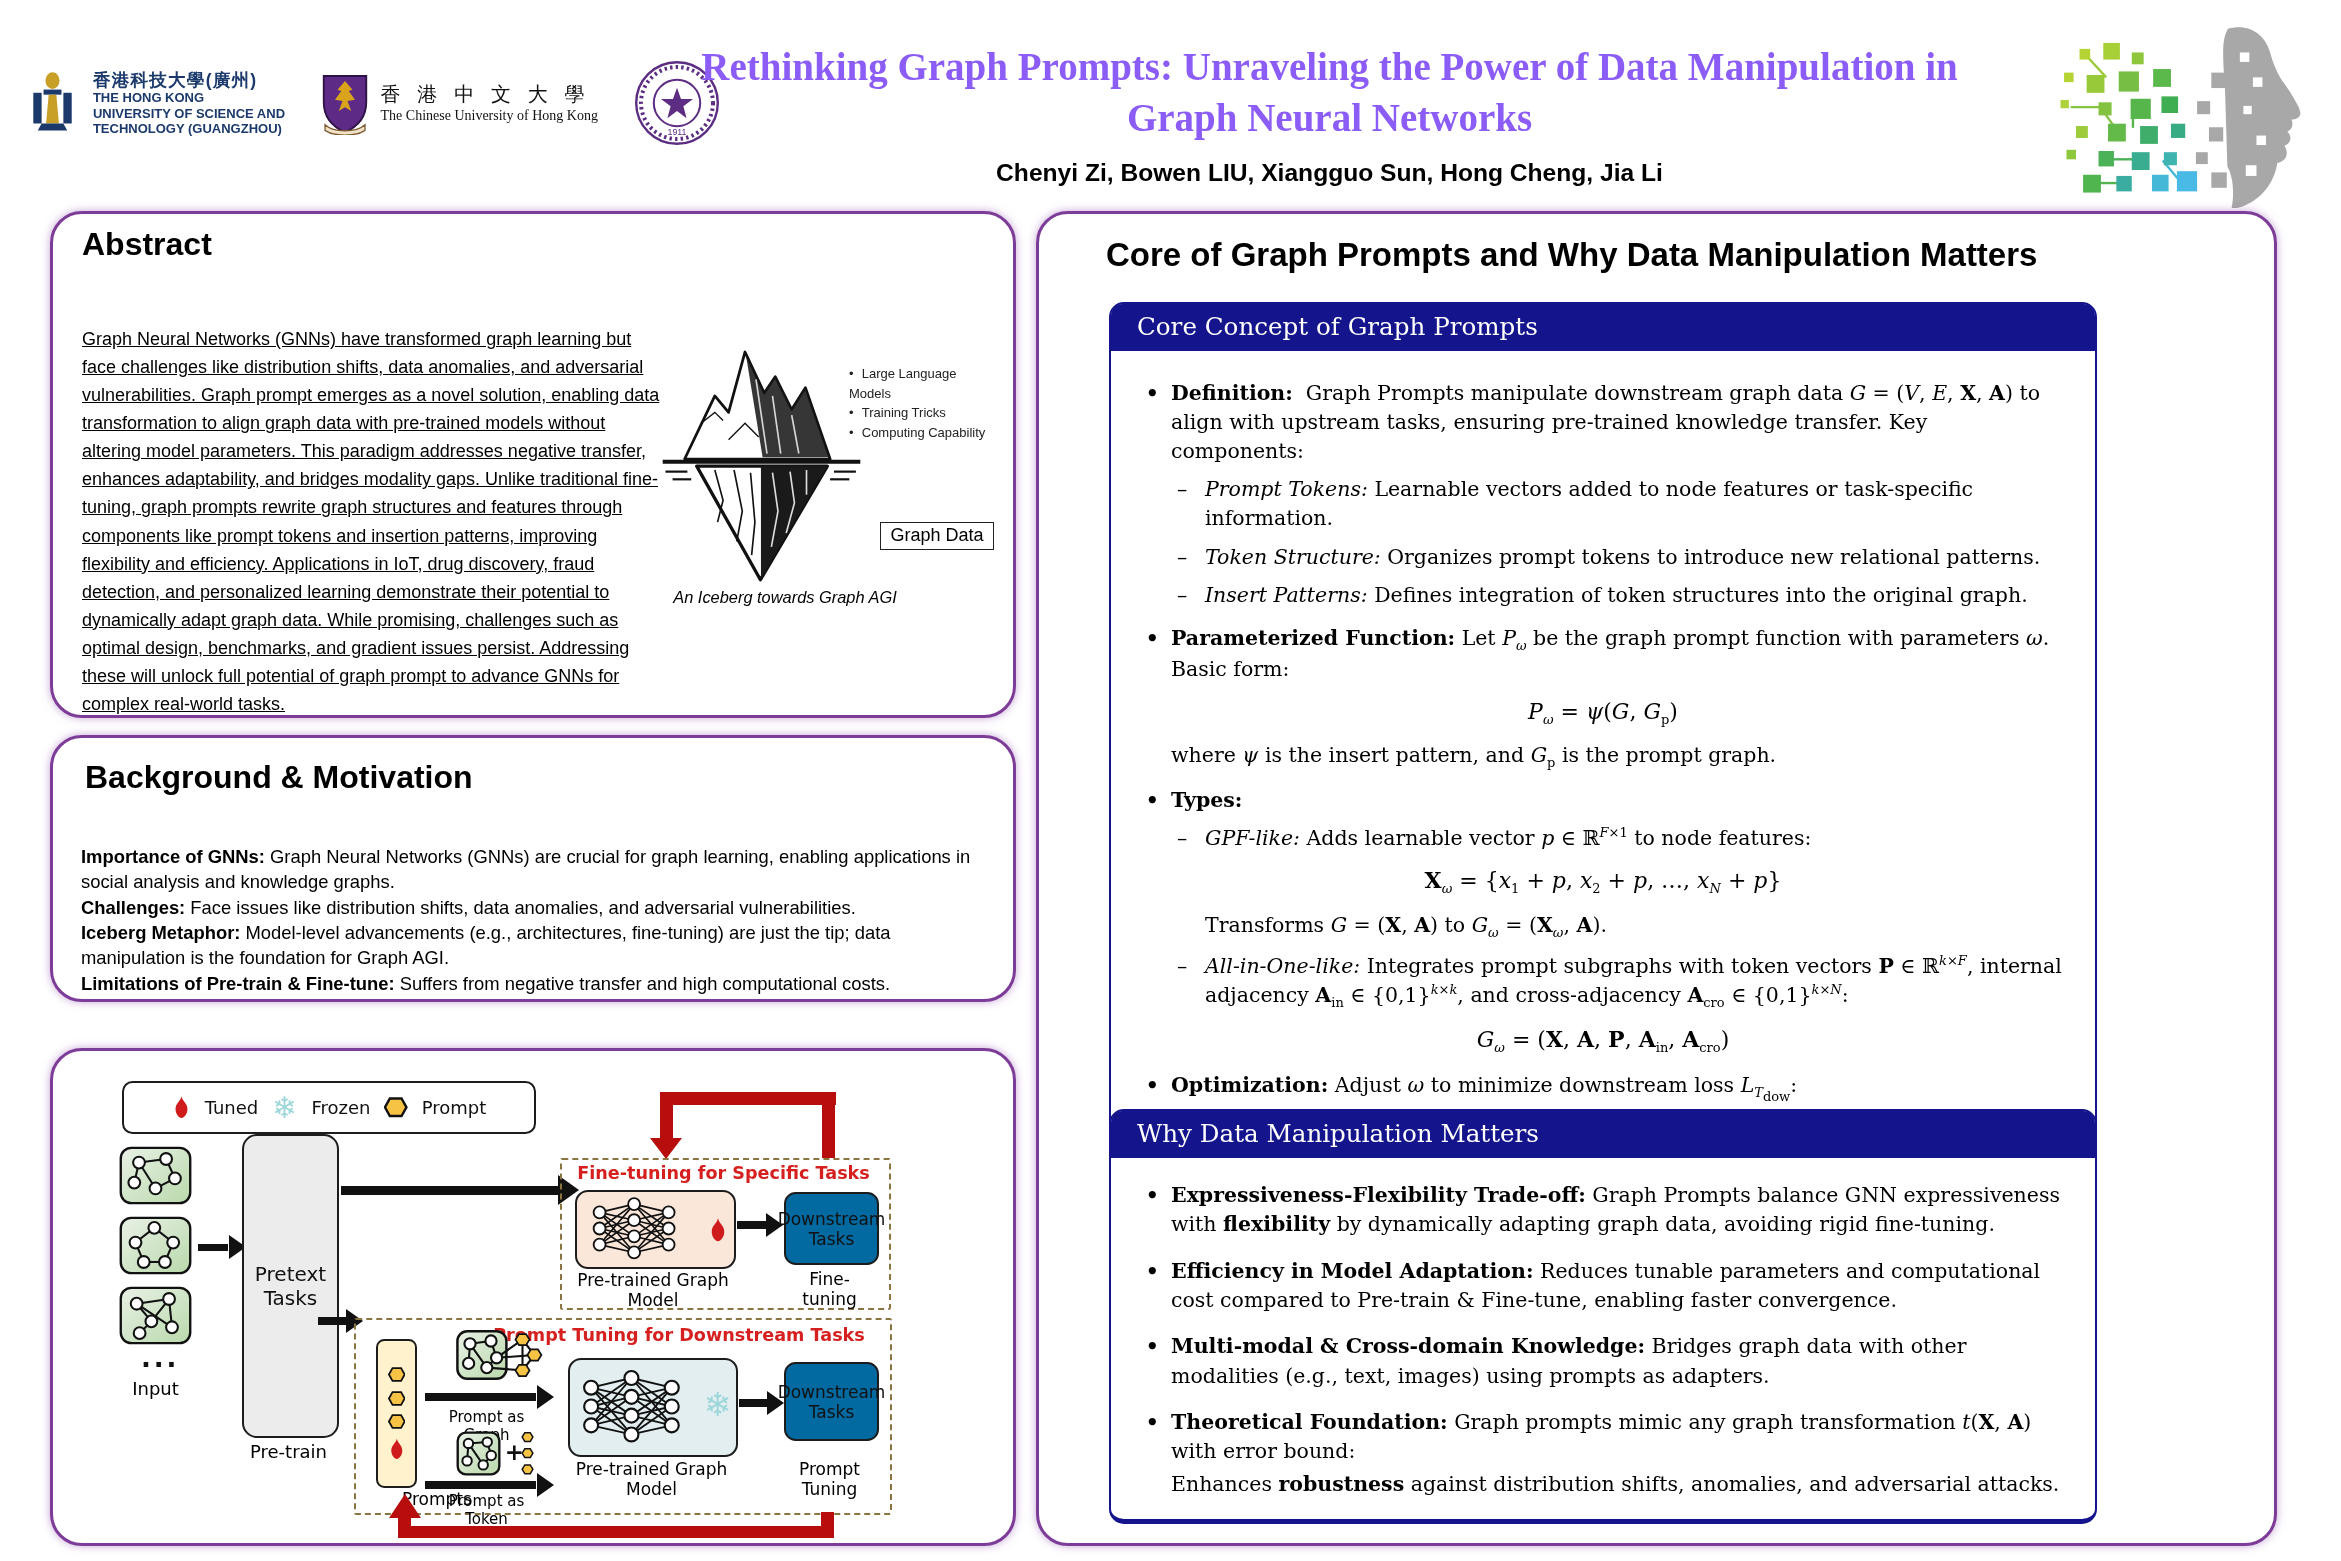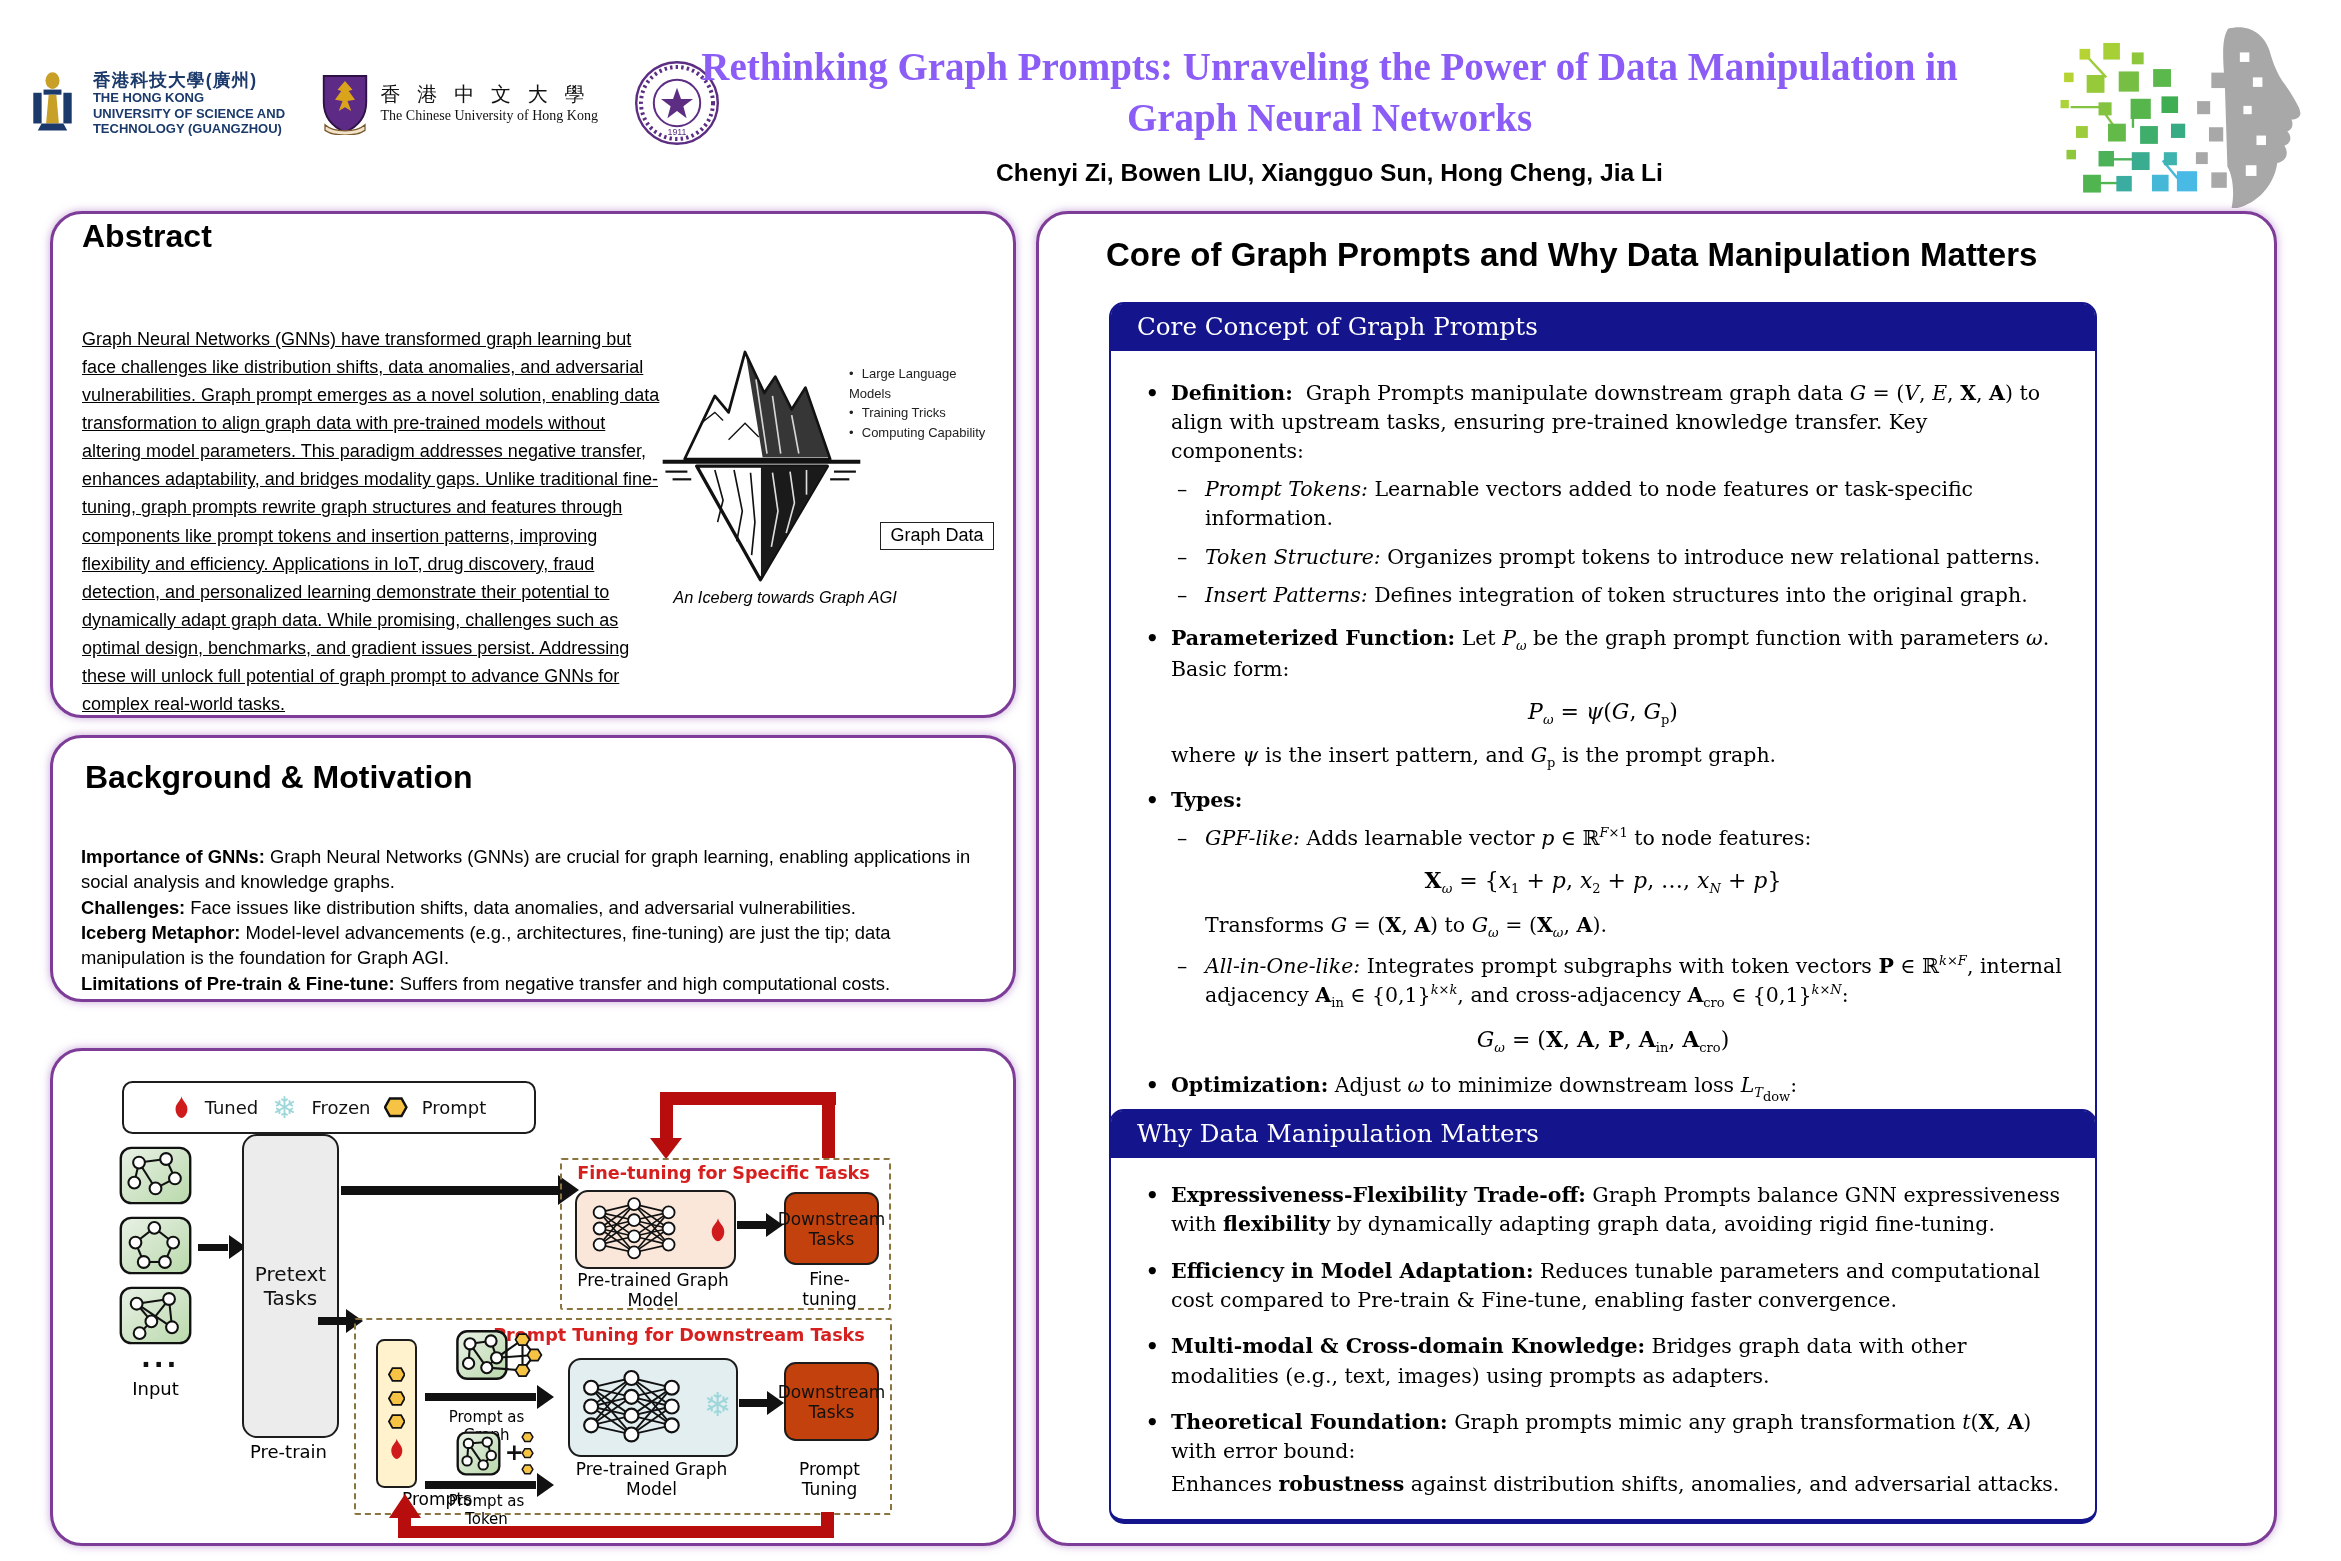--- a/index.html
+++ b/index.html
@@ -41,21 +41,21 @@
   .pipe{position:absolute;left:0;top:0;width:960px;height:492px;font-family:"DejaVu Sans",sans-serif;}
   .legend{position:absolute;left:69px;top:30px;width:410px;height:49px;border:2px solid #1c1c1c;
           border-radius:10.5px;display:flex;align-items:center;justify-content:center;gap:14px;font-size:18px;}
   .snow{color:#9dd7da;font-size:30px;line-height:1;}
   .gthumb{position:absolute;}
   .dots{position:absolute;left:88px;top:292px;font-size:26px;font-weight:bold;letter-spacing:2.9px;}
   .lab{position:absolute;text-align:center;font-size:17px;color:#000;}
   .pretext{position:absolute;left:189px;top:83px;width:93px;height:300px;background:#ececec;
            border:2.3px solid #1c1c1c;border-radius:15px;display:flex;align-items:center;justify-content:center;
            text-align:center;font-size:20px;}
-  .graybox{position:absolute;background:#c2410c;border:2.3px solid #1c1c1c;border-radius:11.7px;
+  .graybox{position:absolute;background:#0369a1;border:2.3px solid #1c1c1c;border-radius:11.7px;
            display:flex;align-items:center;justify-content:center;text-align:center;font-size:17px;}
   .nnbox{position:absolute;border:2.3px solid #1c1c1c;border-radius:13px;}
   .dashed{position:absolute;border:2.3px dashed #8a7440;border-radius:2.3px;}
   .red-t{position:absolute;font-size:17.6px;font-weight:bold;color:#d6201f;text-align:center;}
   .bar{position:absolute;background:#111;}
   .tri-r{position:absolute;width:0;height:0;border-top:12.3px solid transparent;
          border-bottom:12.3px solid transparent;border-left:17.6px solid #111;}
   .tri-r.big{border-top:15px solid transparent;border-bottom:15px solid transparent;border-left:21px solid #111;}
   .rbar{position:absolute;background:#b80d0d;}
   .rtri-d{position:absolute;width:0;height:0;border-left:16px solid transparent;
@@ -177,21 +177,21 @@
     <rect x="92" y="224" width="26" height="26" fill="#4bb257"></rect>
     <rect x="148" y="226" width="30" height="30" fill="#3aac8f"></rect>
     <rect x="202" y="226" width="22" height="22" fill="#3fb3ad"></rect>
     <rect x="66" y="264" width="30" height="30" fill="#50b44f"></rect>
     <rect x="122" y="266" width="26" height="26" fill="#3aada0"></rect>
     <rect x="182" y="264" width="28" height="28" fill="#45b8d8"></rect>
     <rect x="224" y="258" width="34" height="34" fill="#49b9e6"></rect>
   </svg>
 
   <div class="panel p-abstract">
-    <div class="panel-h" style="left:29px;top:4px;">Abstract</div>
+    <div class="panel-h" style="left:29px;top:12px;">Abstract</div>
     <div class="abstract-body">Graph Neural Networks (GNNs) have transformed graph learning but face challenges like distribution shifts, data anomalies, and adversarial vulnerabilities. Graph prompt emerges as a novel solution, enabling data transformation to align graph data with pre-trained models without altering model parameters. This paradigm addresses negative transfer, enhances adaptability, and bridges modality gaps. Unlike traditional fine-tuning, graph prompts rewrite graph structures and features through components like prompt tokens and insertion patterns, improving flexibility and efficiency. Applications in IoT, drug discovery, fraud detection, and personalized learning demonstrate their potential to dynamically adapt graph data. While promising, challenges such as optimal design, benchmarks, and gradient issues persist. Addressing these will unlock full potential of graph prompt to advance GNNs for complex real-world tasks.</div>
 
     <div class="fig-iceberg">
       <svg class="ice-svg" width="199" height="258" viewBox="0 0 360 470">
         <g stroke="#111" stroke-width="5" fill="#fff" stroke-linejoin="round">
           <polygon points="40,235 95,120 120,150 150,40 185,115 205,85 235,145 260,105 305,235"></polygon>
         </g>
         <polygon points="152,48 185,115 205,85 235,145 260,105 302,232 182,232" fill="#1a1a1a" opacity="0.88"></polygon>
         <g stroke="#fff" stroke-width="3" opacity="0.8">
           <line x1="200" y1="120" x2="215" y2="225"></line>

